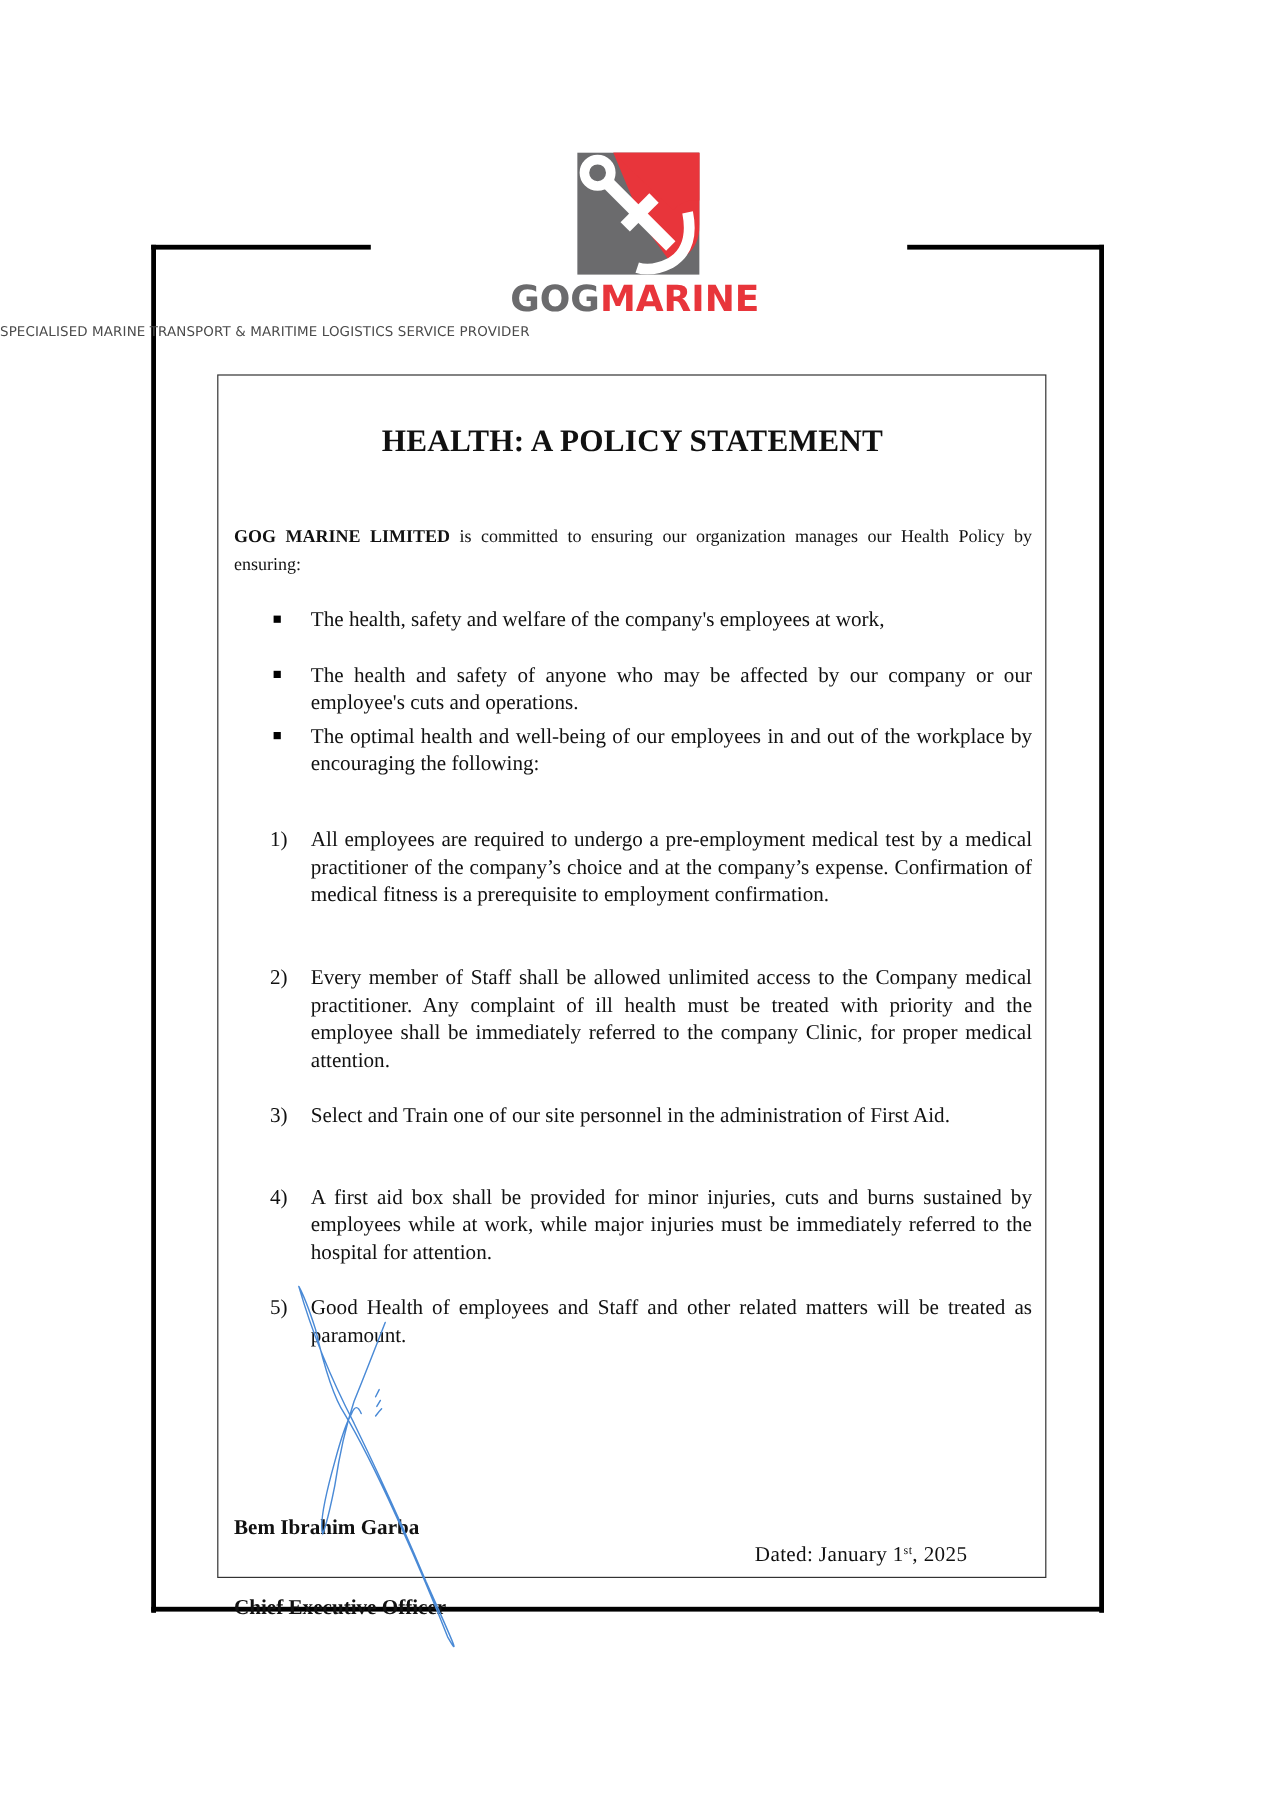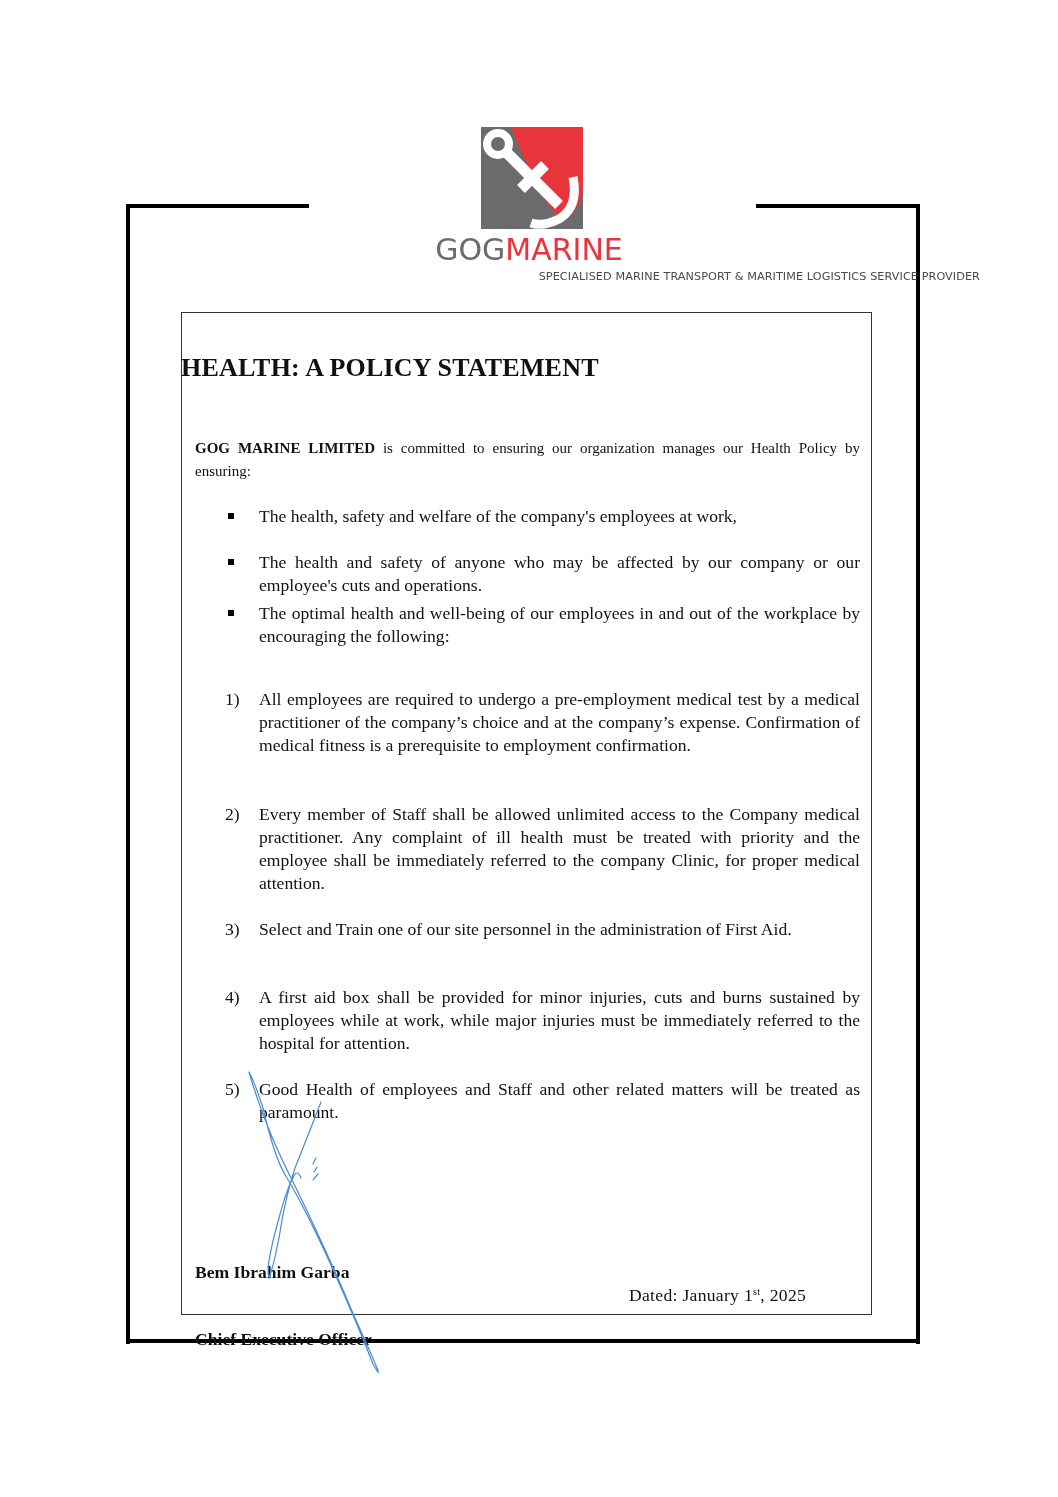--- a/index.html
+++ b/index.html
@@ -9,33 +9,33 @@
   
   .frame-left  { position: absolute; left: 126px; top: 204px; width: 4px; height: 1140px; background: #000; }
   .frame-right { position: absolute; left: 916px; top: 204px; width: 4px; height: 1140px; background: #000; }
   .frame-bottom{ position: absolute; left: 126px; top: 1339px; width: 794px; height: 4px; background: #000; }
   .frame-top-l { position: absolute; left: 126px; top: 204px; width: 183px; height: 4px; background: #000; }
   .frame-top-r { position: absolute; left: 756px; top: 204px; width: 164px; height: 4px; background: #000; }
 
   
   .logo-mark { position: absolute; left: 481px; top: 127px; width: 102px; height: 102px; }
   .logo-word { position: absolute; left: 0; width: 1058px; top: 232px; text-align: center;
-               font-family: "DejaVu Sans", "Liberation Sans", sans-serif; font-weight: normal;
+               font-family: "DejaVu Sans", "Liberation Sans", sans-serif; font-weight: bold;
                font-size: 30px; letter-spacing: 0px; line-height: 36px; }
   .logo-word .gog { color: #6b6b6d; }
   .logo-word .marine { color: #e8353b; }
-  .tagline { position: absolute; left: 0; width: 980px; top: 270px; text-align: right;
+  .tagline { position: absolute; left: 0; width: 980px; top: 270px; text-align: left;
              font-family: "DejaVu Sans", "Liberation Sans", sans-serif; font-size: 11.2px;
              color: #4a4a4a; letter-spacing: 0.1px; }
 
   
   .inner { position: absolute; left: 181px; top: 312px; width: 691px; height: 1003px;
            border: 1px solid #333; box-sizing: border-box; }
 
-  .title { position: absolute; left: 181px; width: 692px; top: 353px; text-align: left;
+  .title { position: absolute; left: 181px; width: 692px; top: 353px; text-align: center;
            font-family: "Liberation Serif", serif; font-weight: bold; font-size: 26px; letter-spacing: 0.2px; }
 
   .text { position: absolute; left: 195px; width: 665px; font-family: "Liberation Serif", serif;
           font-size: 15px; line-height: 23px; text-align: justify; }
   .intro { top: 437px; }
   .intro b { font-weight: bold; }
 
   .item { position: absolute; left: 195px; width: 665px; font-family: "Liberation Serif", serif;
           font-size: 17.6px; line-height: 23px; }
   .item .marker { position: absolute; left: 30px; top: 0; width: 30px; }

